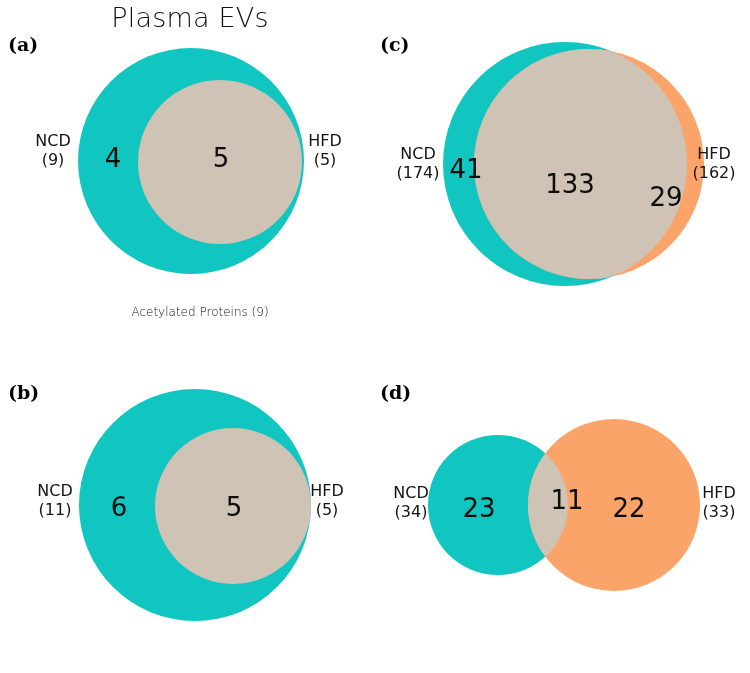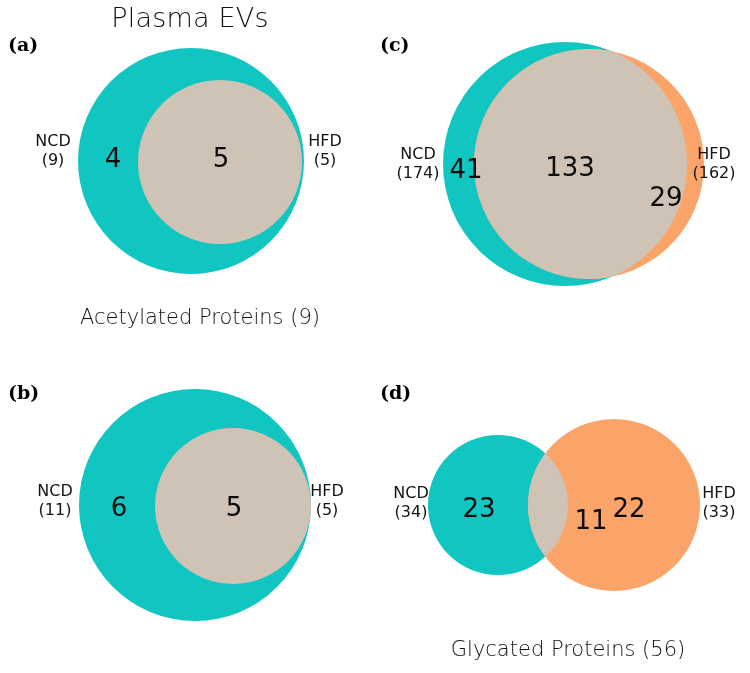--- a/index.html
+++ b/index.html
@@ -61,21 +61,21 @@
     font-family: "DejaVu Sans", sans-serif;
     font-size: 26px;
     font-weight: 400;
     color: #0d0d0d;
     white-space: nowrap;
     transform: translate(-50%, -50%);
   }
   .caption {
     position: absolute;
     font-family: "DejaVu Sans", sans-serif;
-    font-size: 21px;
+    font-size: 12px;
     font-weight: 300;
     color: #111111;
     text-align: center;
     white-space: nowrap;
     transform: translateX(-50%);
   }
 </style>
 </head>
 <body>
 
@@ -118,21 +118,21 @@
   <div class="set-label" style="left:418px; top:164px;">
     <span class="nm">NCD</span>
     <span class="ct">(174)</span>
   </div>
   <div class="set-label" style="left:714px; top:164px;">
     <span class="nm">HFD</span>
     <span class="ct">(162)</span>
   </div>
 
   <div class="region-count" style="left:466px; top:169px;text-align:right;">41</div>
-  <div class="region-count" style="left:570px; top:167px;">133</div>
+  <div class="region-count" style="left:570px; top:184px;">133</div>
   <div class="region-count" style="left:666px; top:169px;margin-top:28px;">29</div>
 
 
   <div class="panel-letter" style="left:8px; top:381px;">(b)</div>
 
   <svg class="venn-svg" style="left:0px; top:340px;" width="375" height="333" viewBox="0 0 375 333">
     <circle cx="195" cy="165" r="116" fill="#11C6C0"></circle>
     <circle cx="233" cy="166" r="78" fill="#CEC3B5"></circle>
   </svg>
 
@@ -163,18 +163,17 @@
   <div class="set-label" style="left:411px; top:503px;">
     <span class="nm">NCD</span>
     <span class="ct">(34)</span>
   </div>
   <div class="set-label" style="left:719px; top:503px;">
     <span class="nm">HFD</span>
     <span class="ct">(33)</span>
   </div>
 
   <div class="region-count" style="left:479px; top:508px;text-align:right;">23</div>
-  <div class="region-count" style="left:567px; top:520px;margin-left:24px;">11</div>
+  <div class="region-count" style="left:567px; top:500px;">11</div>
   <div class="region-count" style="left:629px; top:508px;">22</div>
 
-  <div class="caption" style="left:568px; top:637px;">Glycated Proteins (56)</div>
 
 </div>
 
 </body></html>

